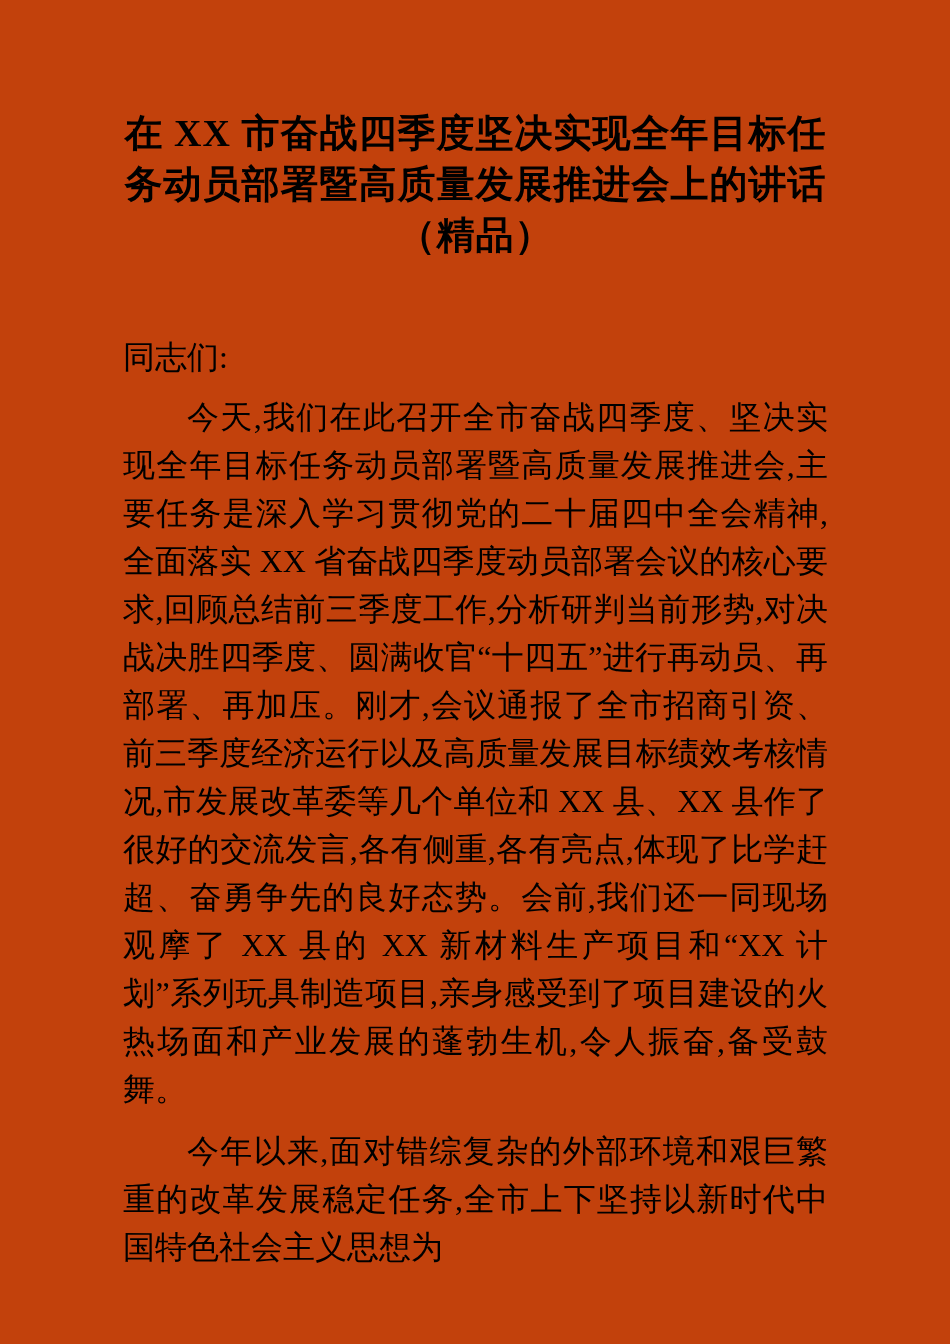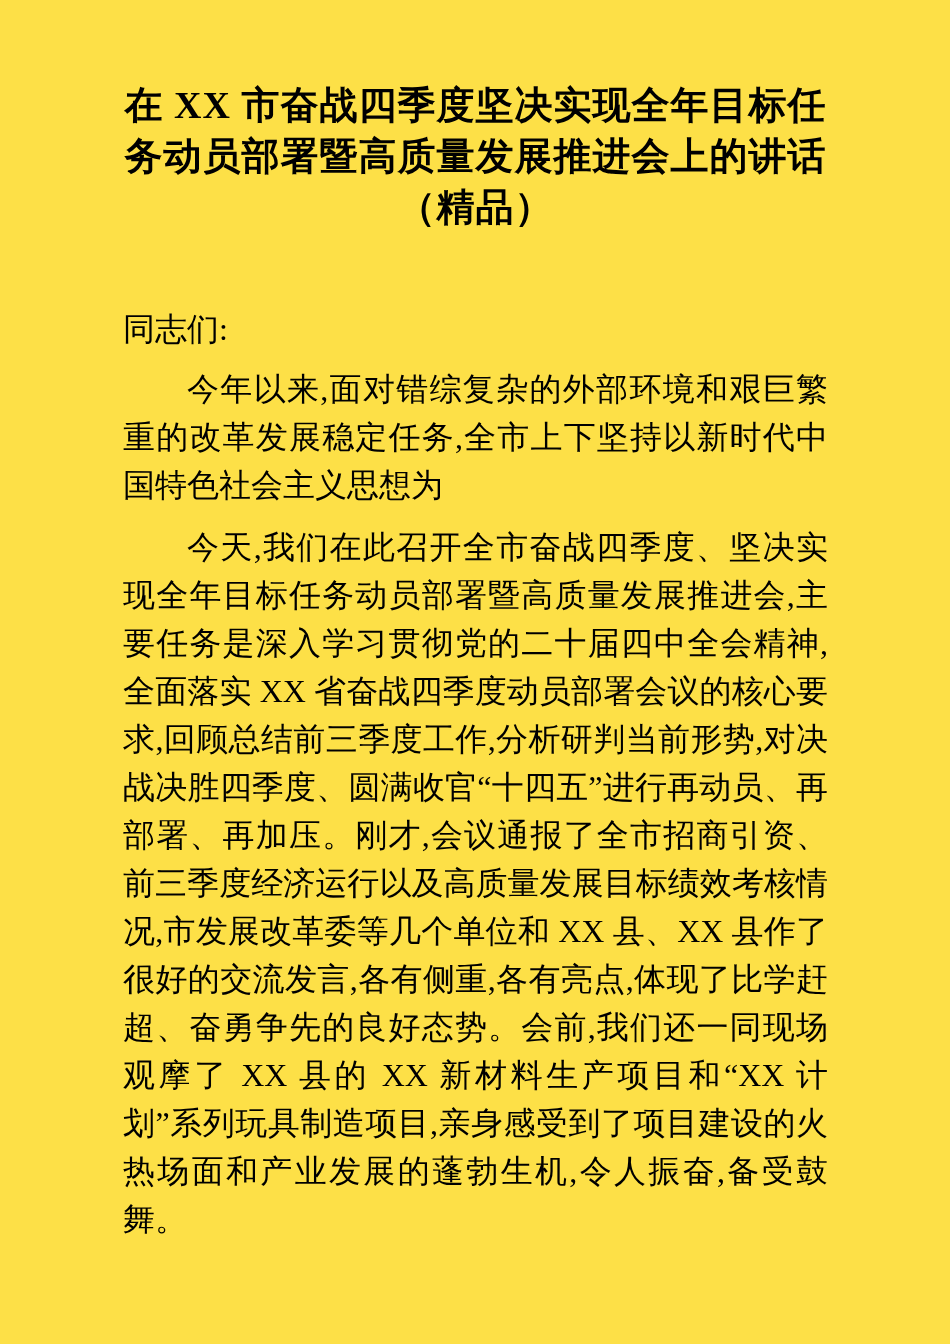--- a/index.html
+++ b/index.html
@@ -11,22 +11,22 @@
       width: 950px;
       height: 1344px;
       overflow: hidden;
       color: #000000;
       font-family: "Liberation Serif", "DejaVu Serif", serif;
     }
     .page {
       box-sizing: border-box;
       width: 950px;
       height: 1344px;
-      padding: 80px 122px 0 123px;
-      background: #fde047;
+      padding: 108px 122px 0 123px;
+      background: #c2410c;
     }
     .doc-title {
       margin: 0 0 72px 0;
       font-size: 38px;
       line-height: 51px;
       font-weight: bold;
       text-align: center;
       letter-spacing: 1px;
       font-family: "Liberation Serif", "DejaVu Serif", serif;
     }
@@ -48,17 +48,17 @@
   </style>
 </head>
 <body>
 
 <div class="page">
   <h1 class="doc-title">在 XX 市奋战四季度坚决实现全年目标任务动员部署暨高质量发展推进会上的讲话（精品）</h1>
 
   <div class="body-text">
     <p class="salutation">同志们:</p>
 
+    <p class="para">今天,我们在此召开全市奋战四季度、坚决实现全年目标任务动员部署暨高质量发展推进会,主要任务是深入学习贯彻党的二十届四中全会精神,全面落实 XX 省奋战四季度动员部署会议的核心要求,回顾总结前三季度工作,分析研判当前形势,对决战决胜四季度、圆满收官“十四五”进行再动员、再部署、再加压。刚才,会议通报了全市招商引资、前三季度经济运行以及高质量发展目标绩效考核情况,市发展改革委等几个单位和 XX 县、XX 县作了很好的交流发言,各有侧重,各有亮点,体现了比学赶超、奋勇争先的良好态势。会前,我们还一同现场观摩了 XX 县的 XX 新材料生产项目和“XX 计划”系列玩具制造项目,亲身感受到了项目建设的火热场面和产业发展的蓬勃生机,令人振奋,备受鼓舞。</p>
+
     <p class="para">今年以来,面对错综复杂的外部环境和艰巨繁重的改革发展稳定任务,全市上下坚持以新时代中国特色社会主义思想为</p>
-
-    <p class="para">今天,我们在此召开全市奋战四季度、坚决实现全年目标任务动员部署暨高质量发展推进会,主要任务是深入学习贯彻党的二十届四中全会精神,全面落实 XX 省奋战四季度动员部署会议的核心要求,回顾总结前三季度工作,分析研判当前形势,对决战决胜四季度、圆满收官“十四五”进行再动员、再部署、再加压。刚才,会议通报了全市招商引资、前三季度经济运行以及高质量发展目标绩效考核情况,市发展改革委等几个单位和 XX 县、XX 县作了很好的交流发言,各有侧重,各有亮点,体现了比学赶超、奋勇争先的良好态势。会前,我们还一同现场观摩了 XX 县的 XX 新材料生产项目和“XX 计划”系列玩具制造项目,亲身感受到了项目建设的火热场面和产业发展的蓬勃生机,令人振奋,备受鼓舞。</p>
   </div>
 </div>
 
 </body></html>

